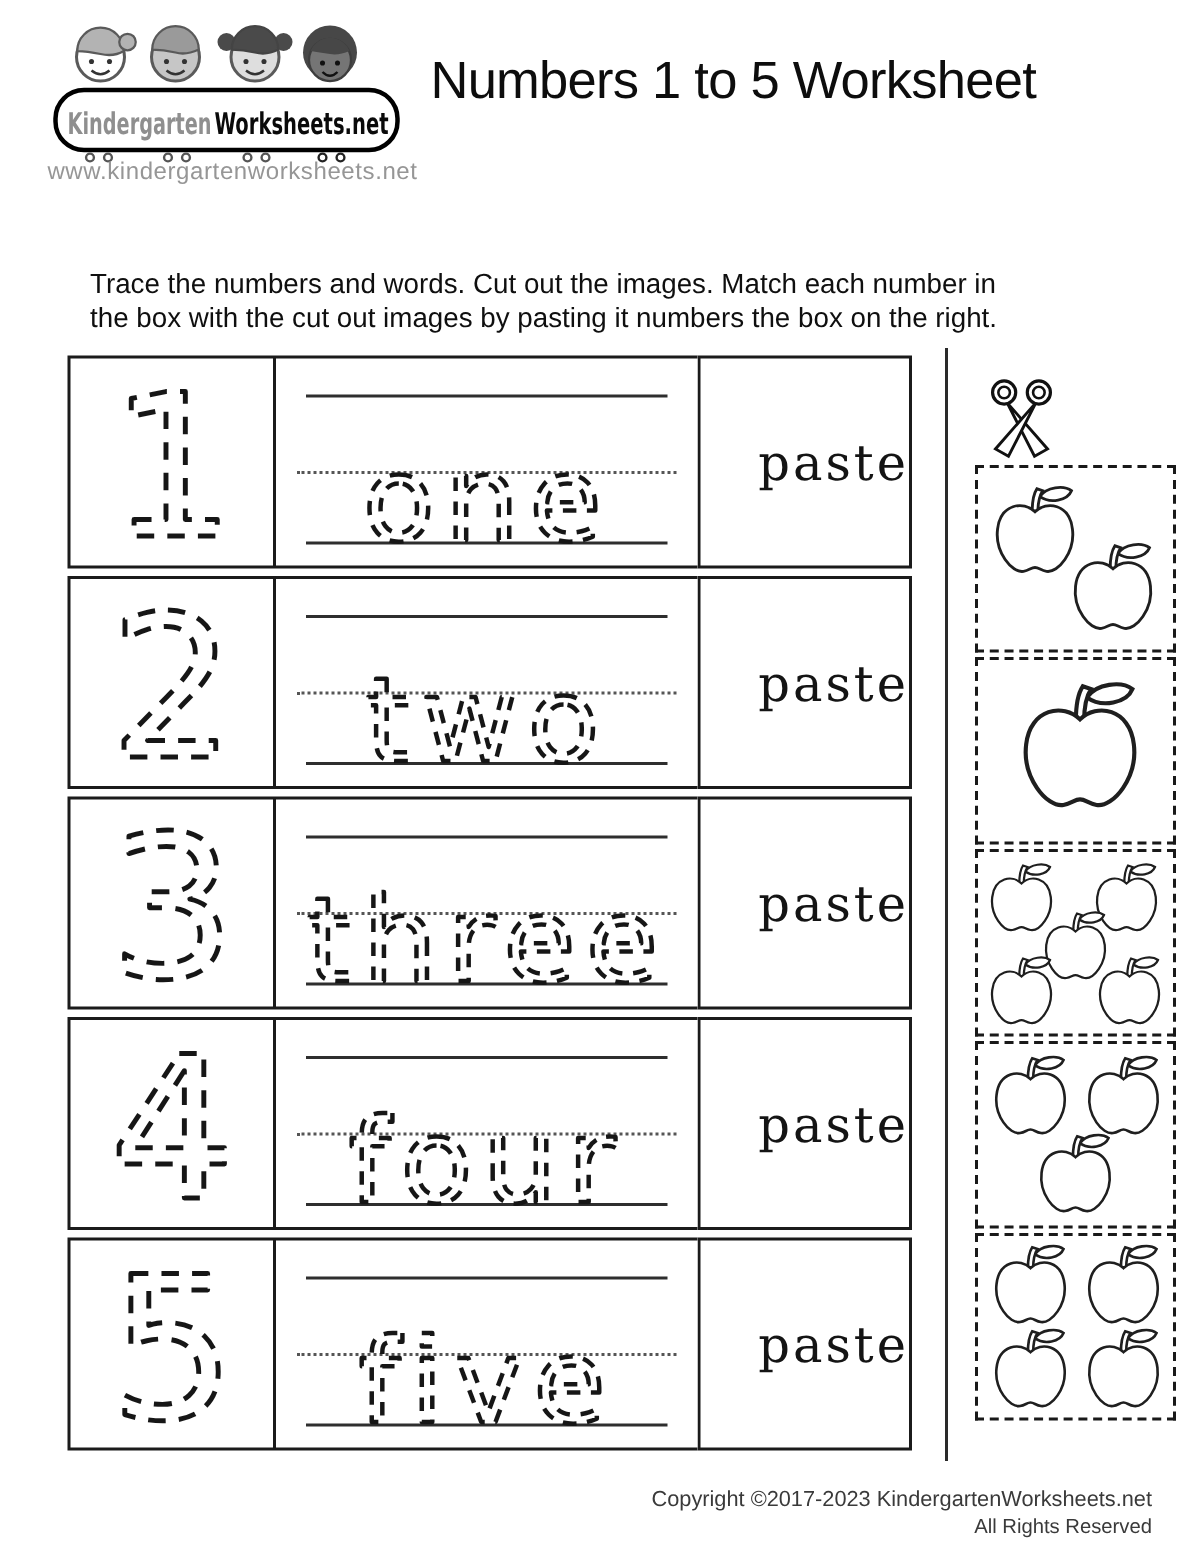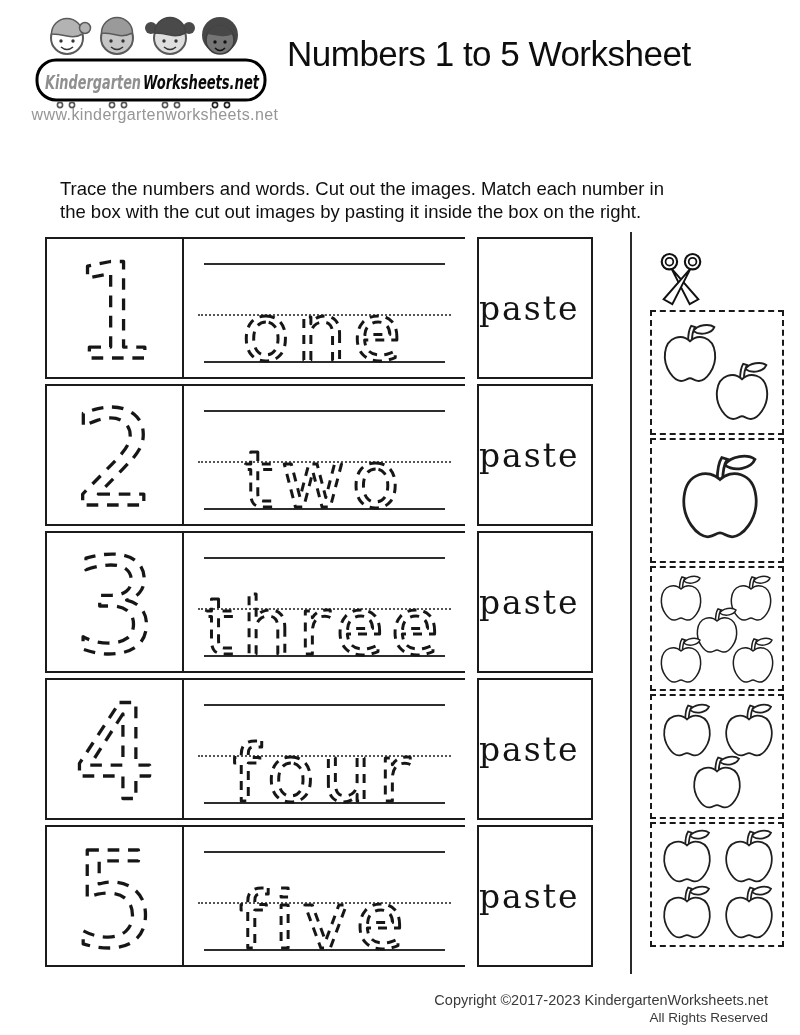--- a/index.html
+++ b/index.html
@@ -1,38 +1,38 @@
 <!DOCTYPE html>
 <html><head>
 <meta charset="utf-8">
 <style>
   html,body{margin:0;padding:0;background:#fff;}
   .page{position:relative;width:800px;height:1035px;background:#fff;overflow:hidden;
         font-family:"Liberation Sans",sans-serif;color:#111;}
 
   
-  .logo{position:absolute;left:32px;top:12px;width:240px;height:100px;font-style:italic;}
+  .logo{position:absolute;left:32px;top:12px;width:240px;height:100px;}
   .site-url{position:absolute;left:24px;top:106px;width:262px;text-align:center;
             font-size:16px;color:#969696;letter-spacing:.4px;}
   .page-title{position:absolute;left:287px;top:34px;font-size:35px;letter-spacing:-.5px;color:#0d0d0d;}
   .name-row{position:absolute;left:438px;top:118px;display:flex;align-items:flex-end;}
   .name-label{font-size:29px;color:#0d0d0d;}
   .name-line{display:inline-block;width:228px;height:0;border-bottom:2.5px solid #151515;margin:0 0 3px 2px;}
 
   
   .instructions{position:absolute;left:60px;top:177px;font-size:18.5px;line-height:23px;color:#0f0f0f;}
 
   
   .worksheet-table{position:absolute;left:45px;top:237px;}
   .trace-row{display:flex;margin-bottom:5px;}
   .cell{box-sizing:border-box;height:142px;background:#fff;border-top:2.4px solid #1b1b1b;border-bottom:2.4px solid #1b1b1b;}
   .num-cell{width:139px;border-left:2.4px solid #1b1b1b;border-right:2.4px solid #1b1b1b;}
   .word-cell{width:281px;position:relative;}
-  .paste-cell{width:116px;border-left:2.4px solid #1b1b1b;border-right:2.4px solid #1b1b1b;
-              display:flex;align-items:center;justify-content:flex-start;margin-left:12px;}
+  .paste-cell{width:143px;border-left:2.4px solid #1b1b1b;border-right:2.4px solid #1b1b1b;
+              display:flex;align-items:center;justify-content:flex-end;}
   .cell svg{display:block;width:100%;height:100%;}
   .wline{position:absolute;left:7%;right:7%;height:0;}
   .wline.top{top:24px;border-top:2px solid #2e2e2e;}
   .wline.mid{top:75px;border-top:2px dotted #555;left:5%;right:5%;}
   .wline.bot{top:122px;border-top:2px solid #2e2e2e;}
   .word-cell svg{position:absolute;left:0;top:0;}
   .trace-text{fill:none;stroke:#161616;stroke-linejoin:round;
               font-family:"DejaVu Sans",sans-serif;text-anchor:middle;}
   .num-text{font-size:136px;stroke-width:3.4px;stroke-dasharray:12 9;}
   .word-text{font-size:78px;letter-spacing:7px;stroke-width:3px;stroke-dasharray:9 7;}
@@ -103,21 +103,21 @@
       </g>
     </svg>
   </div>
   <div class="site-url">www.kindergartenworksheets.net</div>
 
   <h1 class="page-title" style="margin:0;font-weight:400;">Numbers 1 to 5 Worksheet</h1>
 
 
   <div class="instructions">
     <div>Trace the numbers and words. Cut out the images. Match each number in</div>
-    <div>the box with the cut out images by pasting it inside the box on the right.</div>
+    <div>the box with the cut out images by pasting it numbers the box on the right.</div>
   </div>
 
   <div class="worksheet-table" id="rows-host">
   <div class="trace-row">
     <div class="cell num-cell">
       <svg viewBox="0 0 139 138">
         <text class="trace-text num-text" x="70" y="120">1</text>
       </svg>
     </div>
     <div class="cell word-cell">

